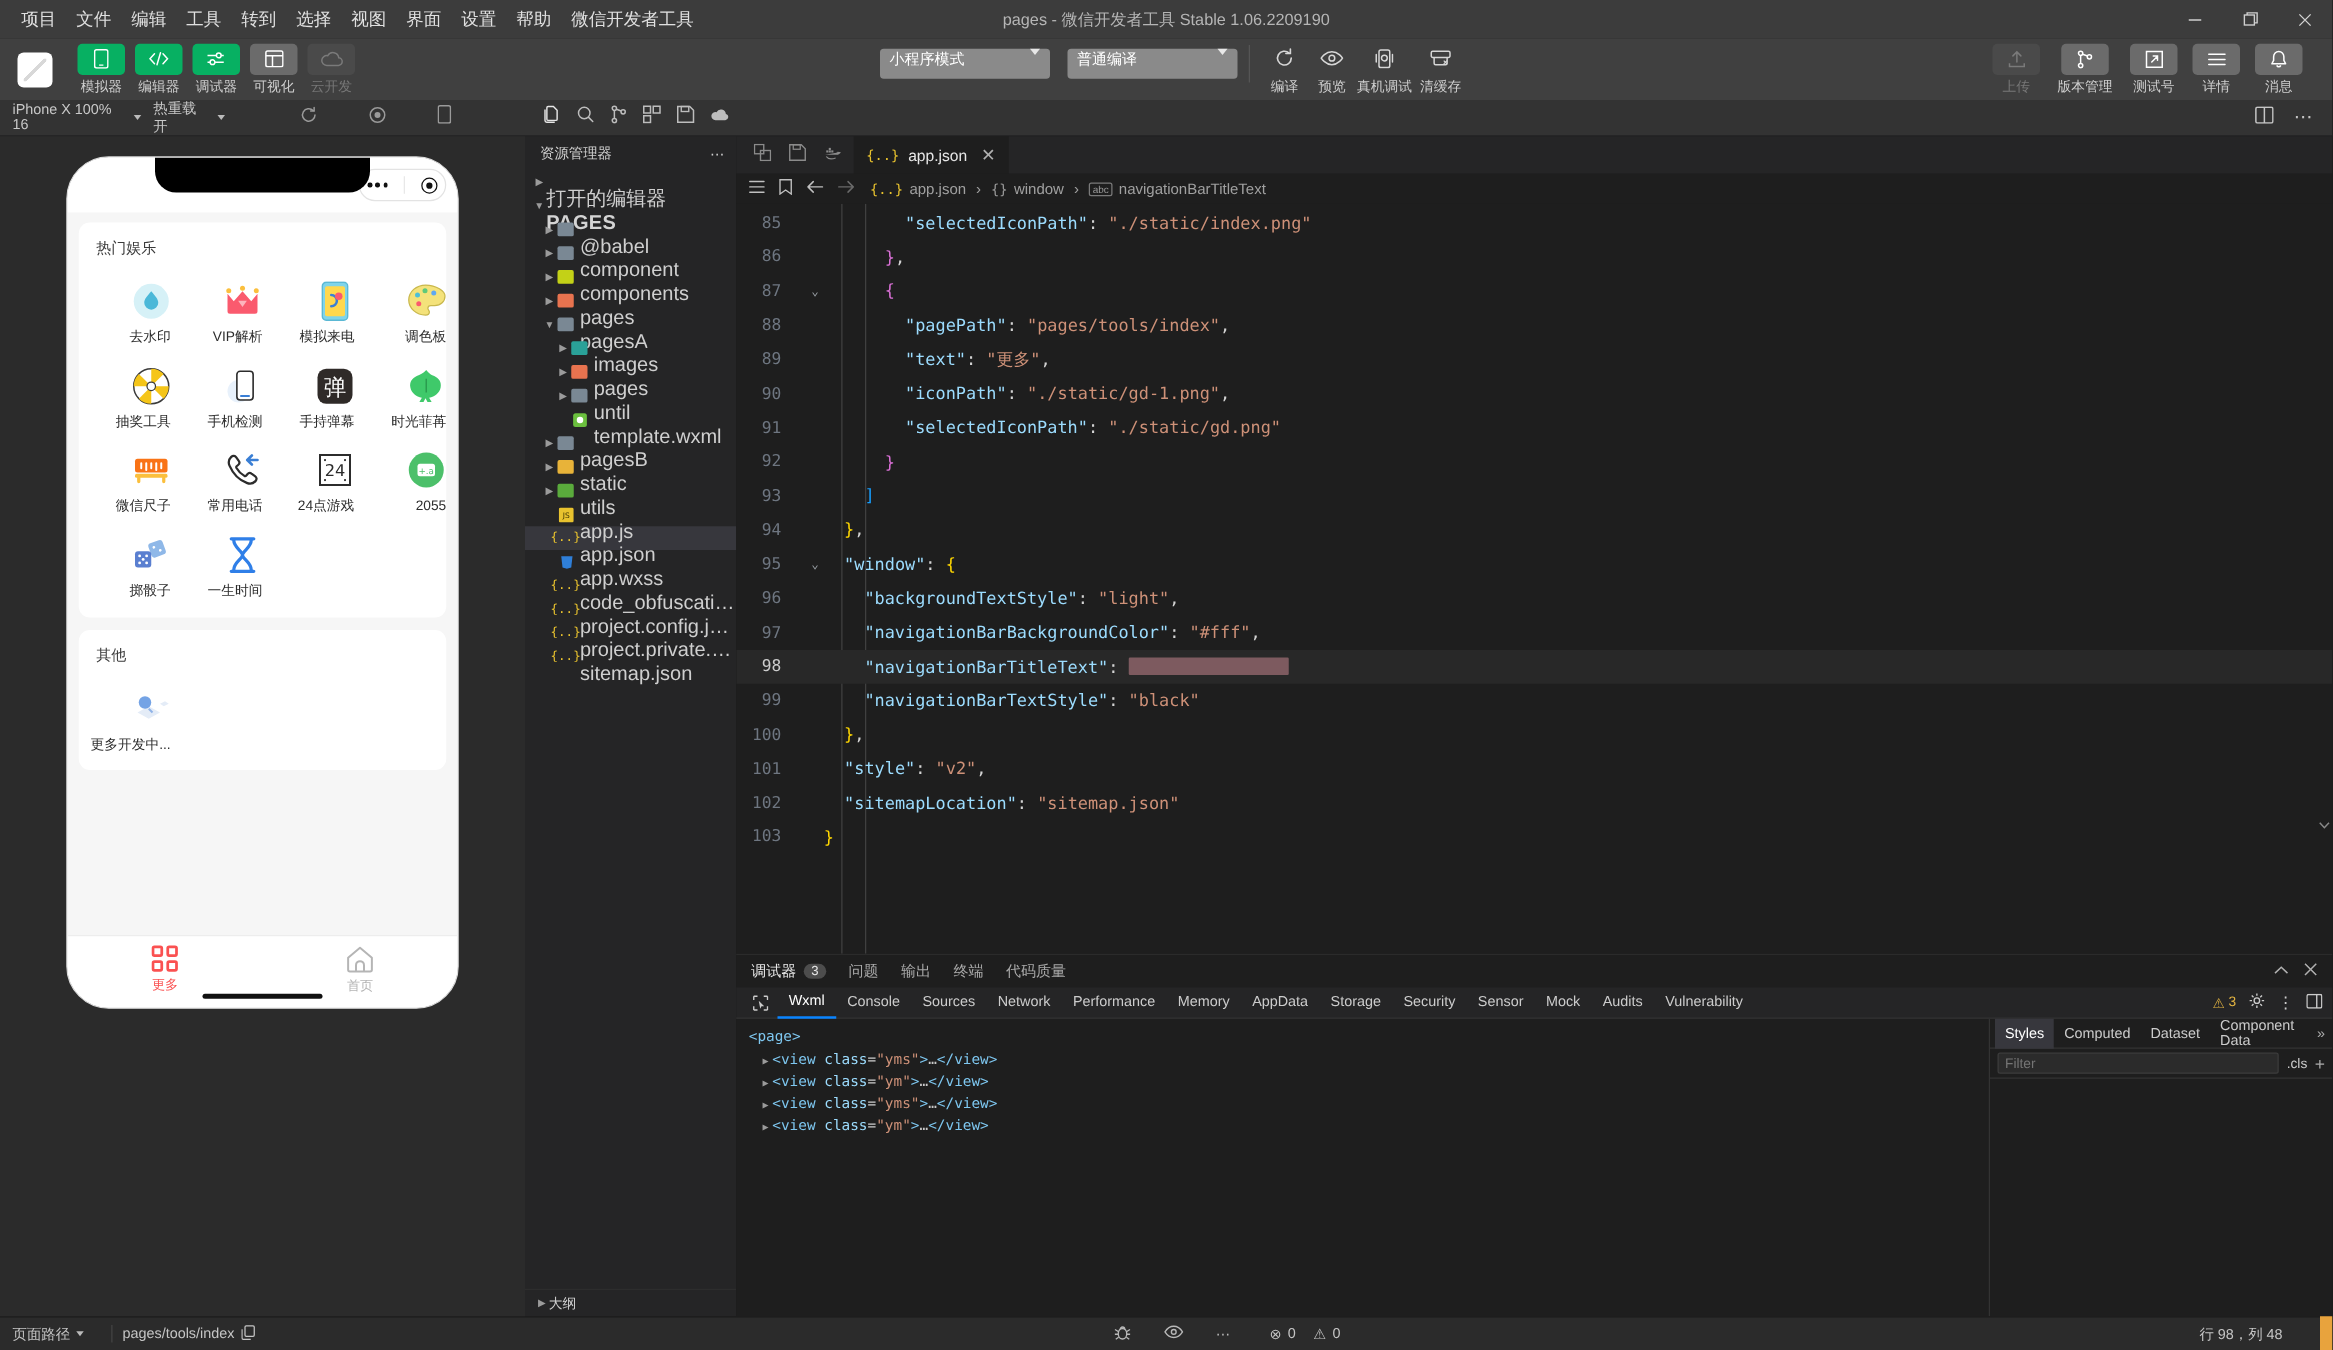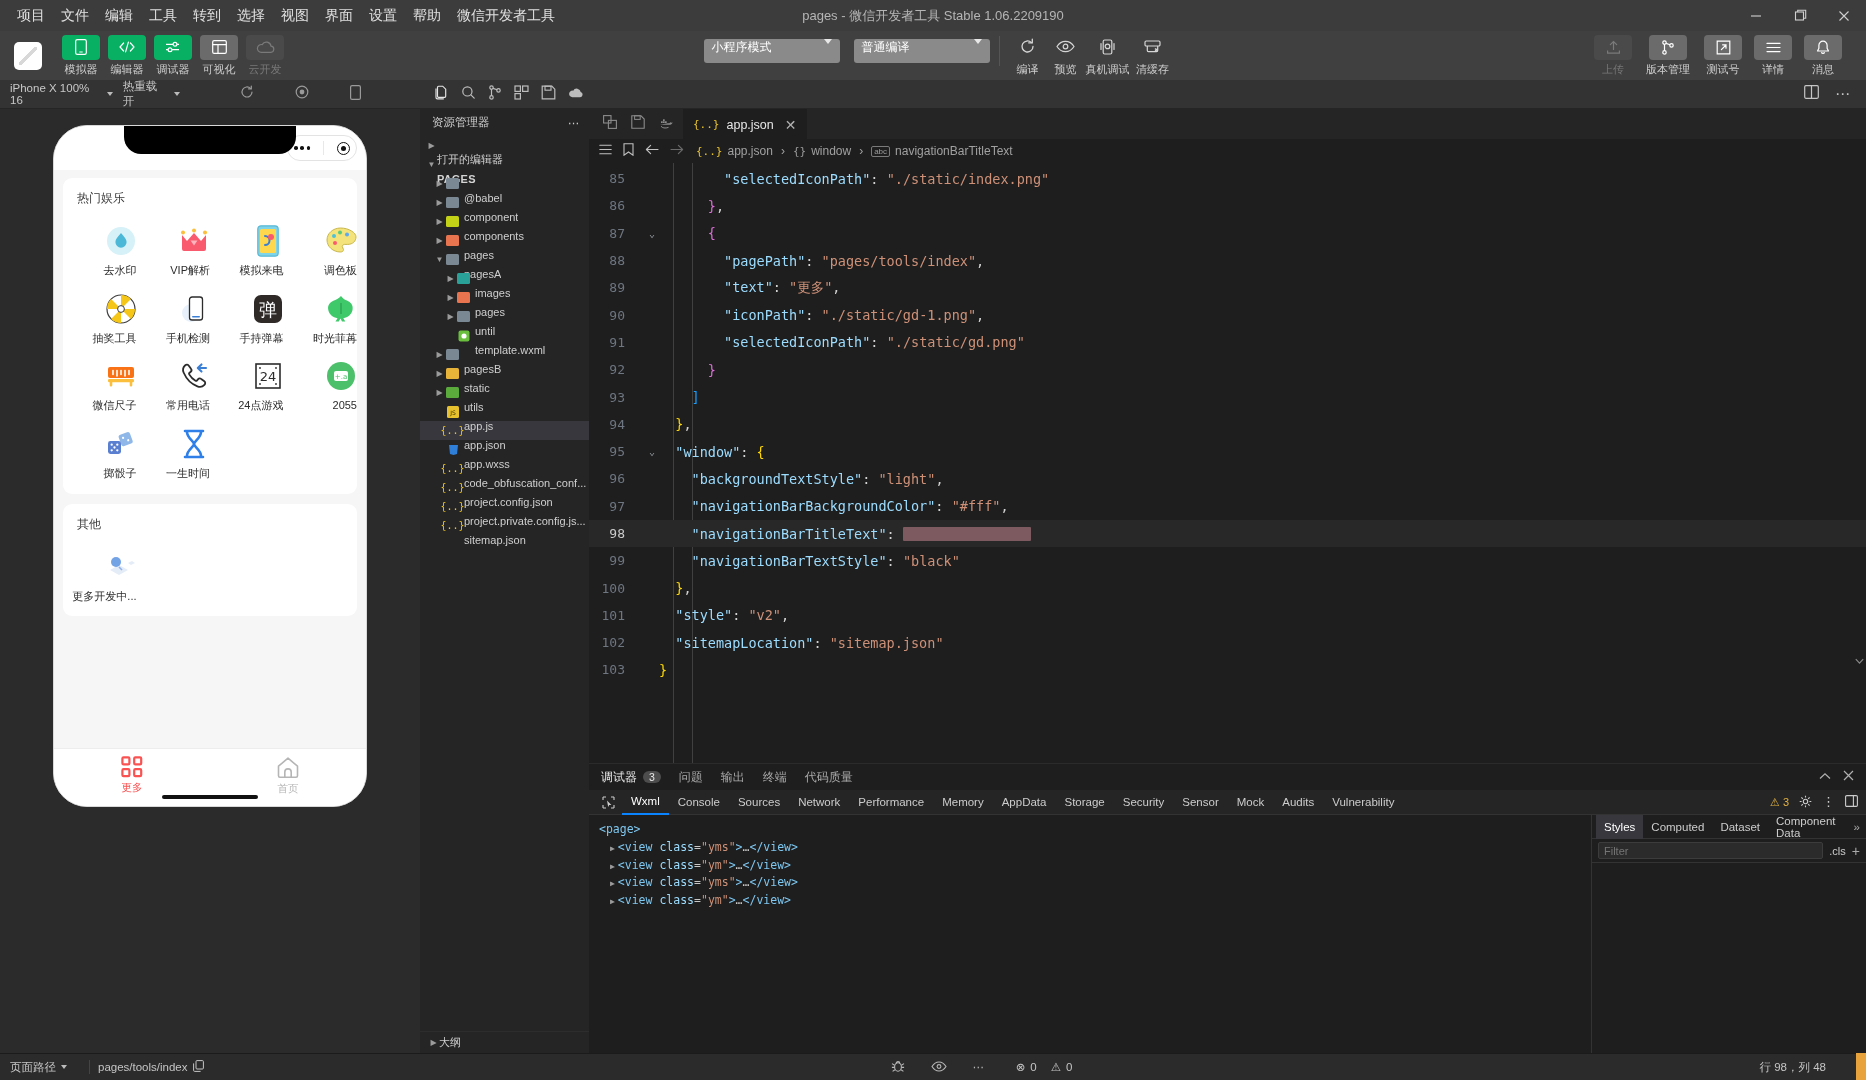--- a/index.html
+++ b/index.html
@@ -178,21 +178,21 @@
     padding: 6px 8px 6px 12px; font-size: 11.5px; color:#cfcfcf;
   }
   .tree { flex:1; overflow:hidden; font-size: 12px; }
   .row {
     display:flex; align-items:center; height: 19px;
     padding-left: 6px; color:#cfcfcf; white-space:nowrap;
   }
   .row.sel { background:#37373d; }
   .row .arrow { width:11px; display:flex; justify-content:center; color:#9b9b9b; font-size: 8px; flex:0 0 11px;}
   .row .ico { width: 15px; margin-right:4px; display:flex; align-items:center; justify-content:center; flex:0 0 15px;}
-  .row .nm { overflow:hidden; text-overflow:ellipsis; font-size: 11px; margin-top: 28px; }
+  .row .nm { overflow:hidden; text-overflow:ellipsis; font-size: 16px; margin-top: 28px; }
   .row.section { color:#d4d4d4; font-size:11px; font-weight:bold; letter-spacing:0.2px;}
   .fold { width:13px;height:11px;border-radius:1.5px; display:block;}
   .exp-foot { height: 22px; display:flex; align-items:center; padding-left: 8px; font-size:11px; color:#cfcfcf; border-top:1px solid #2d2d2d;}
 
   
   .editor-area { flex:1; display:flex; flex-direction:column; min-width:0; background:#1e1e1e; }
   .tabs-row {
     height: 30px; background:#252526; display:flex; align-items:stretch;
     flex: 0 0 30px;
   }

